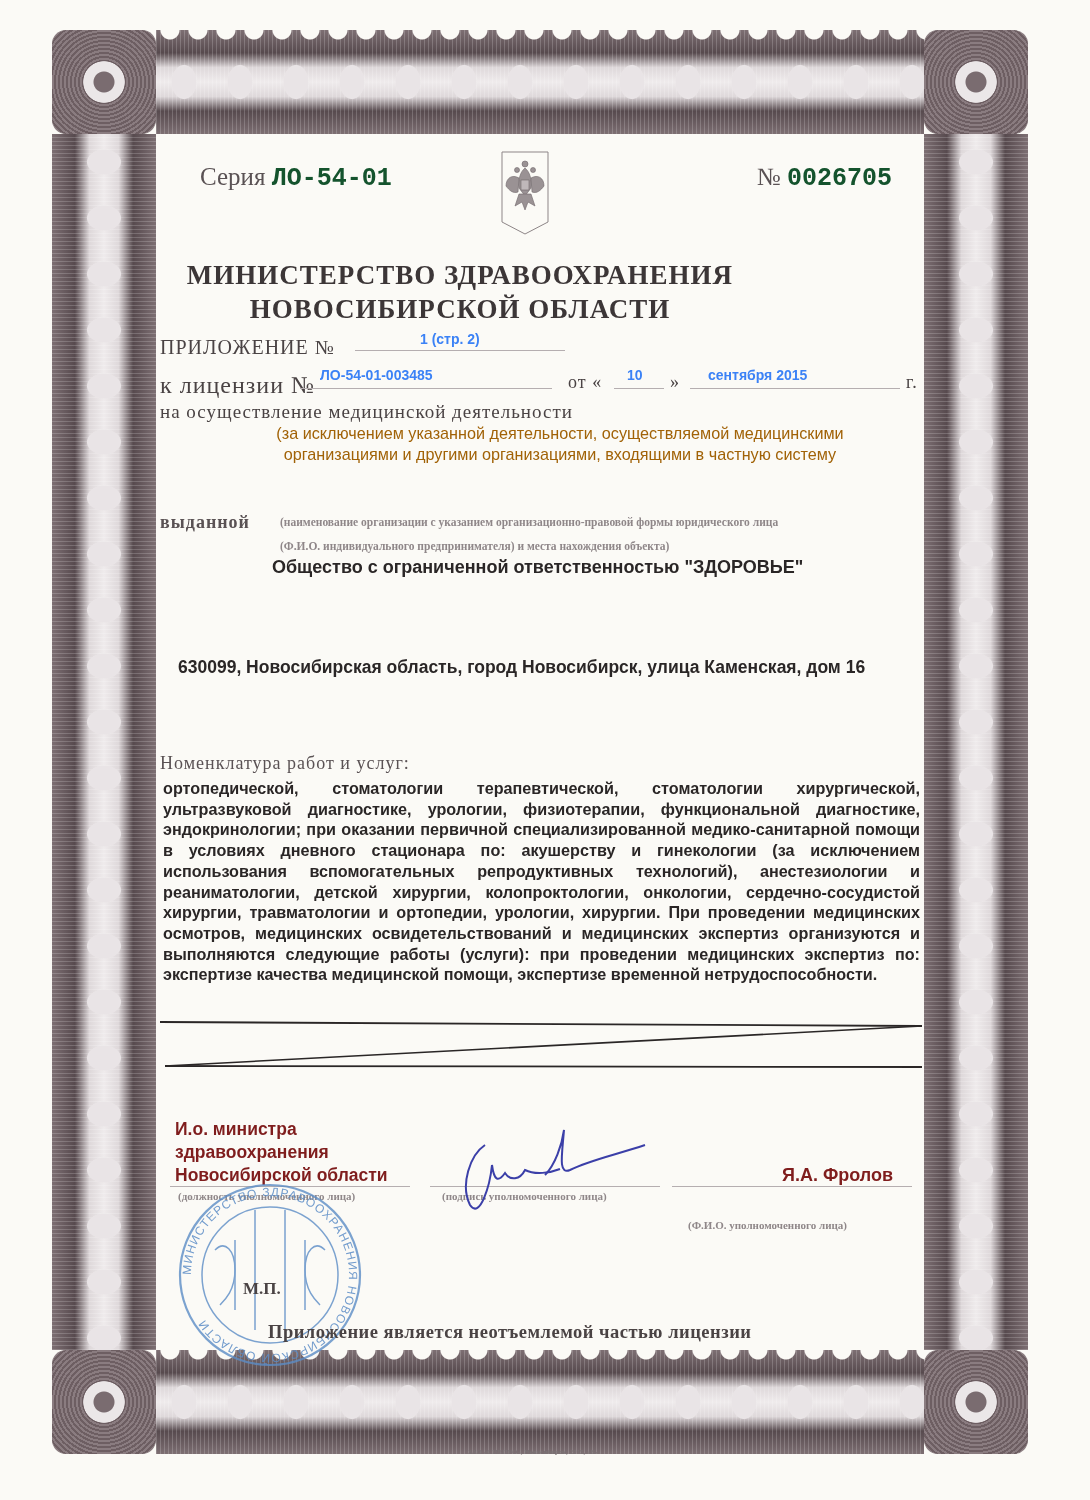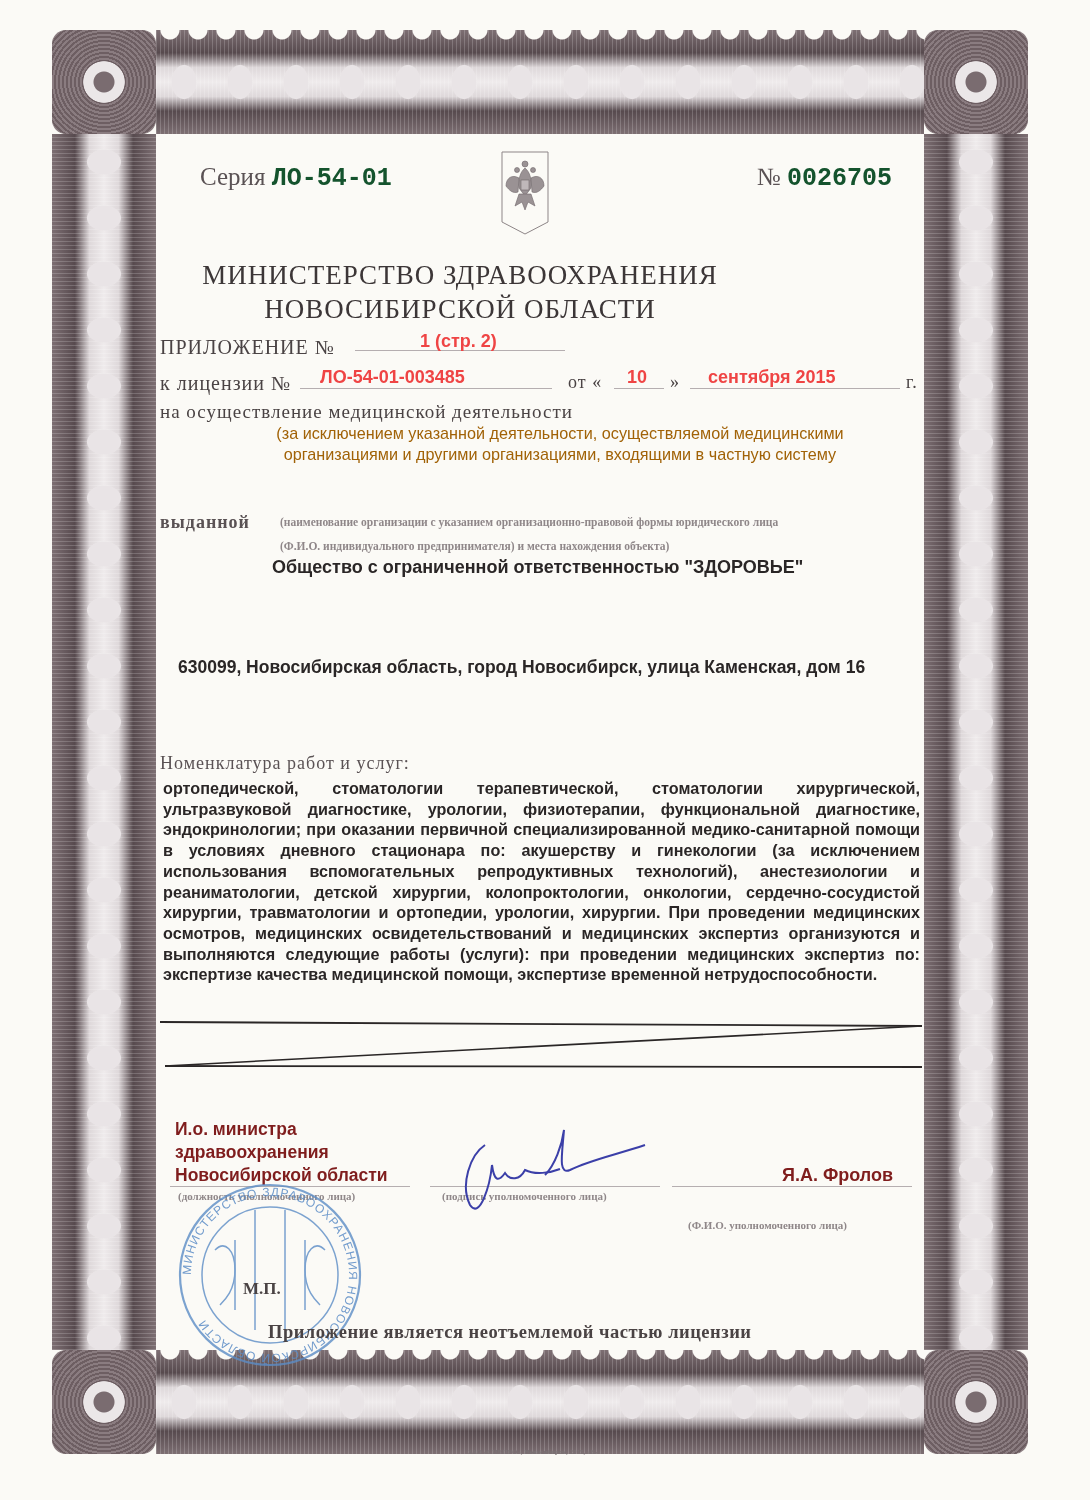--- a/index.html
+++ b/index.html
@@ -53,25 +53,25 @@
     .abs { position:absolute; }
 
     .series-label { left:200px; top:163px; font-size:25px; color:#5a5254; font-family:"Liberation Serif", serif; }
     .red { color:#14532d; font-family:"Liberation Mono", monospace; font-weight:bold; }
     .series-num { right:198px; top:163px; font-size:25px; color:#5a5254; font-family:"Liberation Serif", serif; }
 
     .emblem { left:500px; top:150px; width:50px; height:86px; }
 
     .ministry {
       left:0; width:920px; text-align:center; font-family:"Liberation Serif", serif;
-      font-size:27px; color:#3c3637; letter-spacing:1px; line-height:34px;
+      font-size:27px; color:#3c3637; letter-spacing:1px; line-height:34px;font-weight:bold;
     }
     .field-label { font-family:"Liberation Serif", serif; color:#4a4344; font-size:20px; letter-spacing:1px; }
     .underline { position:absolute; border-bottom:1px solid #b5aeb0; }
-    .val { font-weight:bold; font-size:18px; color:#ef4444; }
+    .val { font-weight:bold; font-size:14px; color:#3b82f6; }
 
     .small-serif { font-family:"Liberation Serif", serif; font-size:11.5px; color:#8f8789; font-weight:bold; }
 
     .body-text {
       left:163px; top:778px; width:757px; font-size:16.2px; font-weight:bold; line-height:20.7px;
       text-align:justify; color:#2a2626;
     }
     .note-center { font-size:16.2px; line-height:20.5px; color:#a16207; text-align:center; }
     .sig-block { font-size:17.5px; font-weight:bold; line-height:23px; color:#7f1d1d; }
     .caption { font-family:"Liberation Serif", serif; font-size:11px; color:#8f8789; font-weight:bold; }
@@ -116,21 +116,21 @@
     <span class="red">0026705</span>
   </div>
 
   <div class="abs ministry" style="top:258px;">МИНИСТЕРСТВО ЗДРАВООХРАНЕНИЯ</div>
   <div class="abs ministry" style="top:292px;">НОВОСИБИРСКОЙ ОБЛАСТИ</div>
 
   <div class="abs field-label" style="left:160px; top:336px;">ПРИЛОЖЕНИЕ №</div>
   <div class="underline" style="left:355px; top:350px; width:210px;"></div>
   <div class="abs val" style="left:420px; top:331px;">1 (стр. 2)</div>
 
-  <div class="abs field-label" style="left:160px; top:372px; font-size:20px;">к лицензии №</div>
+  <div class="abs field-label" style="left:160px; top:372px; font-size:24px;">к лицензии №</div>
   <div class="underline" style="left:300px; top:388px; width:252px;"></div>
   <div class="abs val" style="left:320px; top:367px;">ЛО-54-01-003485</div>
   <div class="abs field-label" style="left:568px; top:372px; font-size:18px;">от «</div>
   <div class="underline" style="left:614px; top:388px; width:50px;"></div>
   <div class="abs val" style="left:627px; top:367px;">10</div>
   <div class="abs field-label" style="left:670px; top:372px; font-size:18px;">»</div>
   <div class="underline" style="left:690px; top:388px; width:210px;"></div>
   <div class="abs val" style="left:708px; top:367px;">сентября 2015</div>
   <div class="abs field-label" style="left:906px; top:372px; font-size:18px;">г.</div>
 

